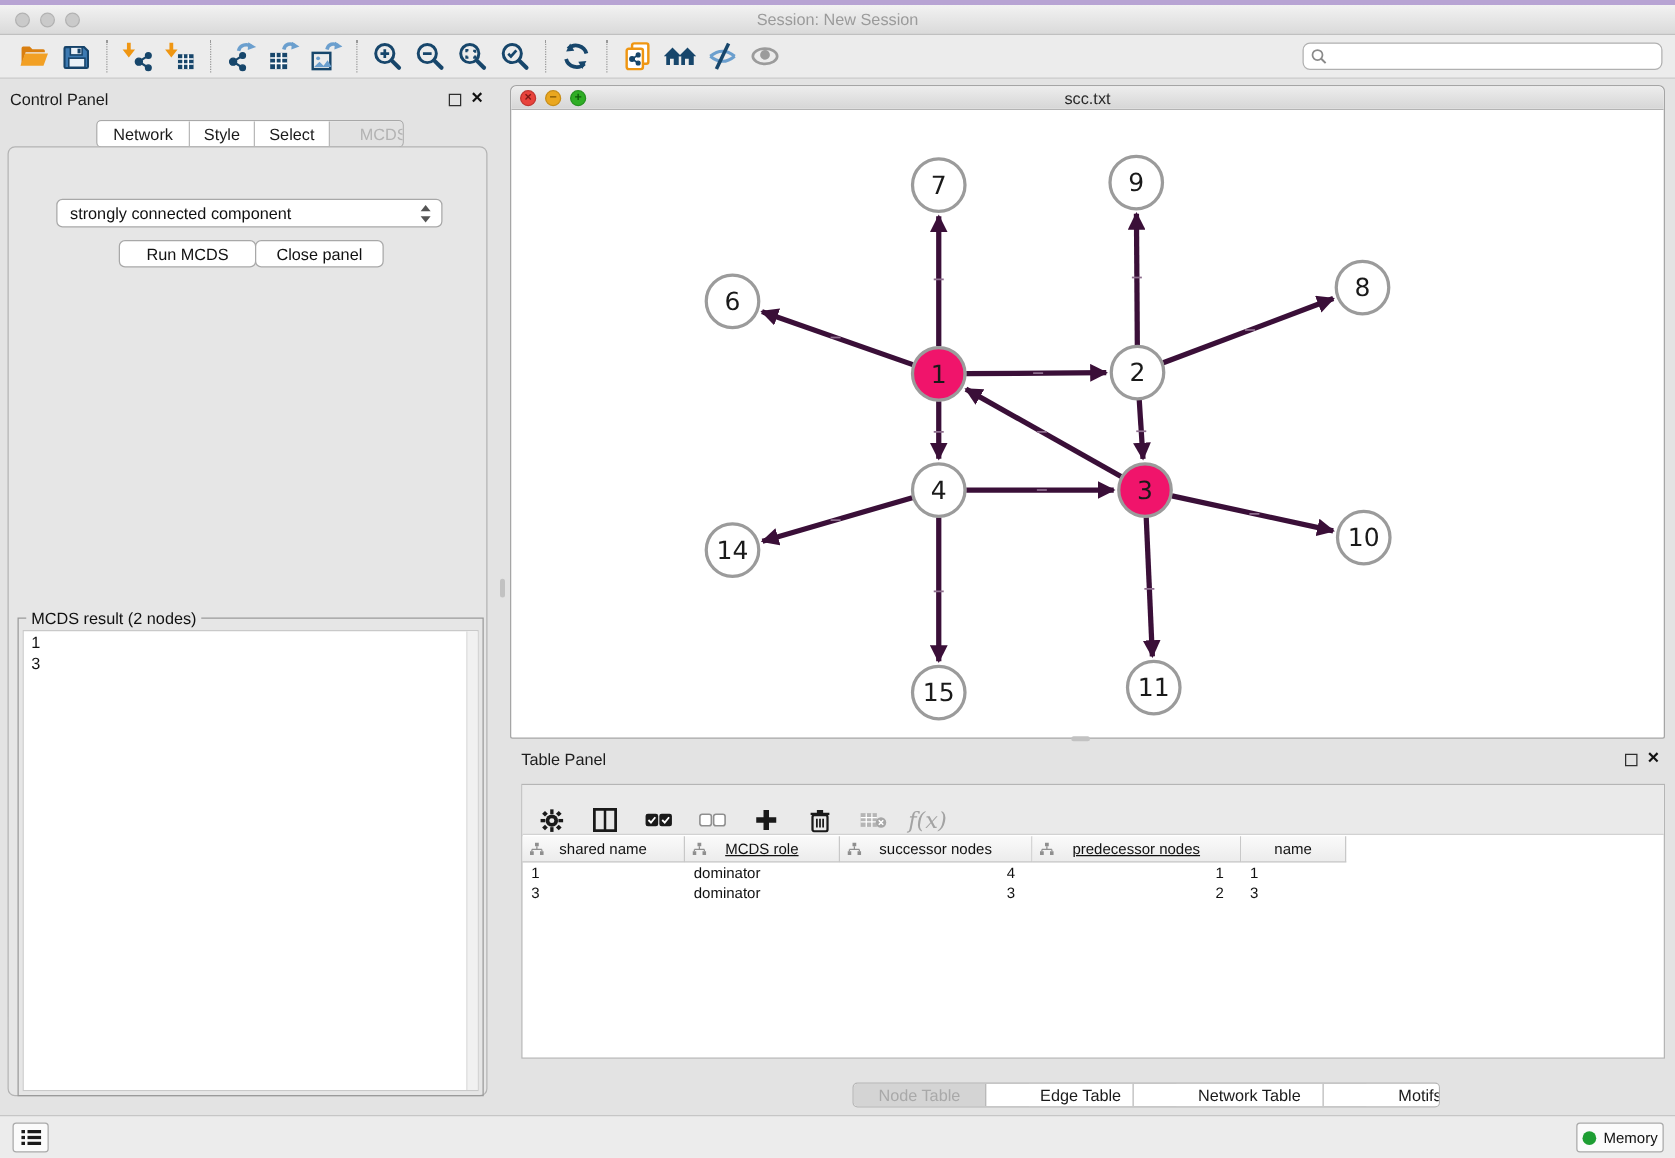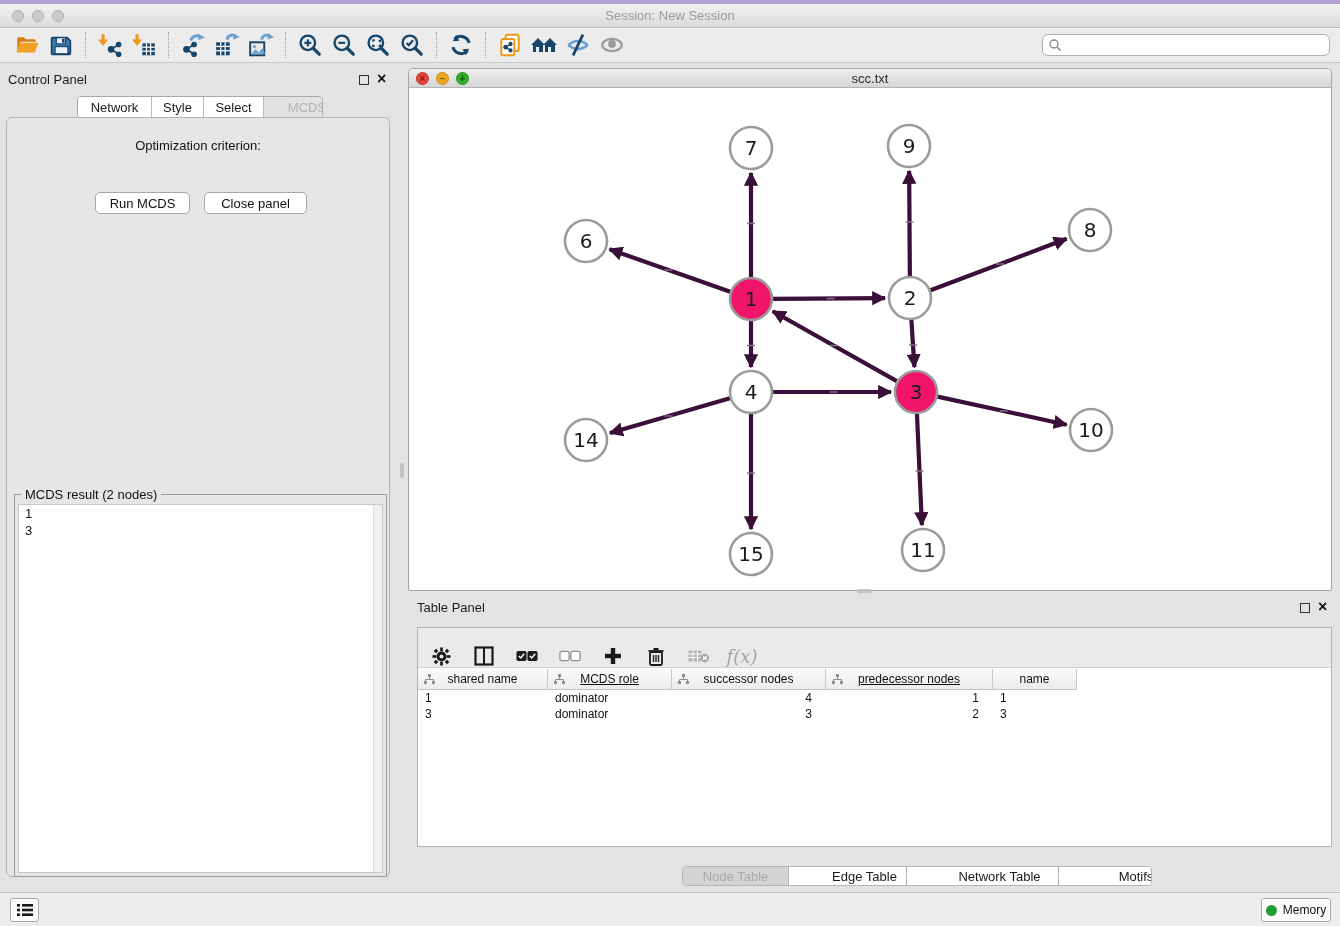--- a/index.html
+++ b/index.html
@@ -276,22 +276,28 @@
   <div class="panel-float" style="left:359px; top:75px;"></div>
   <div class="panel-close" style="left:377px; top:72px;">×</div>
   <div class="cp-tabs" id="cp-tabs">
       <div class="seg" style="width: 74px;">Network</div>
       <div class="seg" style="width: 52px;">Style</div>
       <div class="seg" style="width: 60px;">Select</div>
       <div class="seg active" style="width: 58px;">MCDS</div>
     </div>
 
   <div class="cp-body">
-    <div class="opt-label">Optimization criterion:</div>
-    <button class="cp-btn" style="left:88px; width:95px;">Run MCDS</button>
+    <div class="opt-select">
+      <span>strongly connected component</span>
+      <svg class="stepper" width="11" height="16" viewBox="0 0 11 16">
+          <path d="M5.5 1 L9.5 6 H1.5 Z" fill="#555"></path>
+          <path d="M5.5 15 L1.5 10 H9.5 Z" fill="#555"></path>
+        </svg>
+    </div>
+    <button class="cp-btn" style="left:88px; width:110px;">Run MCDS</button>
     <button class="cp-btn" style="left:197px; width:103px;">Close panel</button>
 
     <div class="result-group">
       <div class="result-legend">MCDS result (2 nodes)</div>
       <div class="result-area">
         <div id="result-lines">
             <div class="result-line">1</div>
             <div class="result-line">3</div>
           </div>
         <div class="result-scroll"></div>

